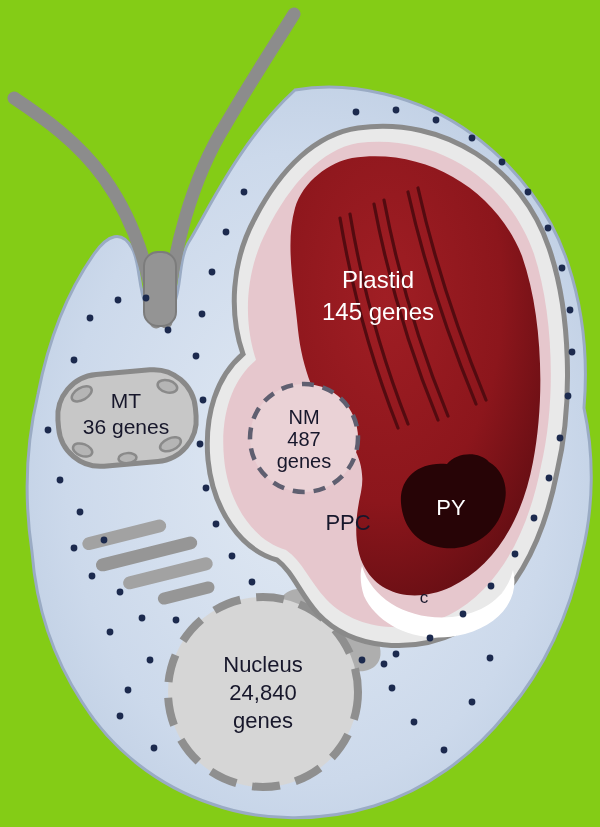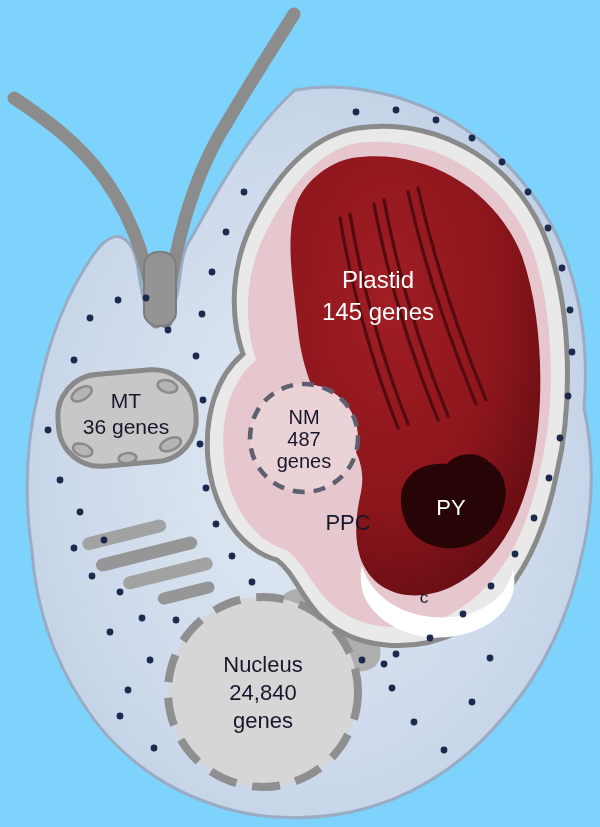--- a/index.html
+++ b/index.html
@@ -8,21 +8,21 @@
     background: #ffffff;
     width: 600px;
     height: 827px;
     overflow: hidden;
     font-family: "Liberation Sans", sans-serif;
   }
   .stage {
     position: relative;
     width: 600px;
     height: 827px;
-    background: #7dd3fc;
+    background: #84cc16;
   }
   svg { display: block; }
   text {
     font-family: "Liberation Sans", sans-serif;
   }
   .lbl-dark { fill: #17172b; }
   .lbl-light { fill: #ffffff; }
 </style>
 </head>
 <body>

